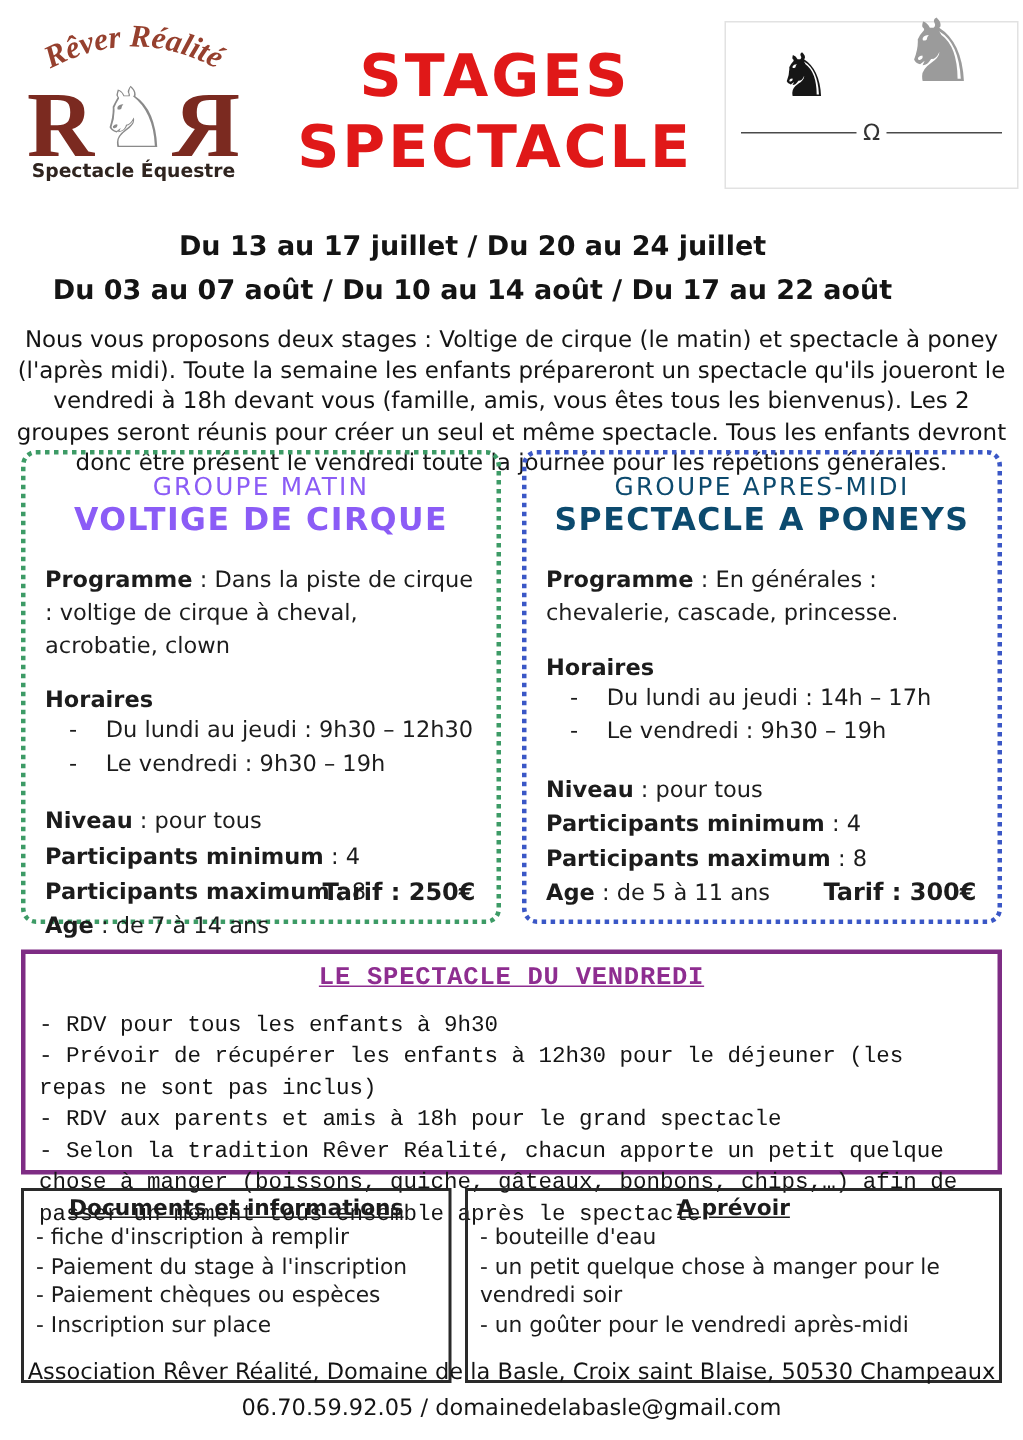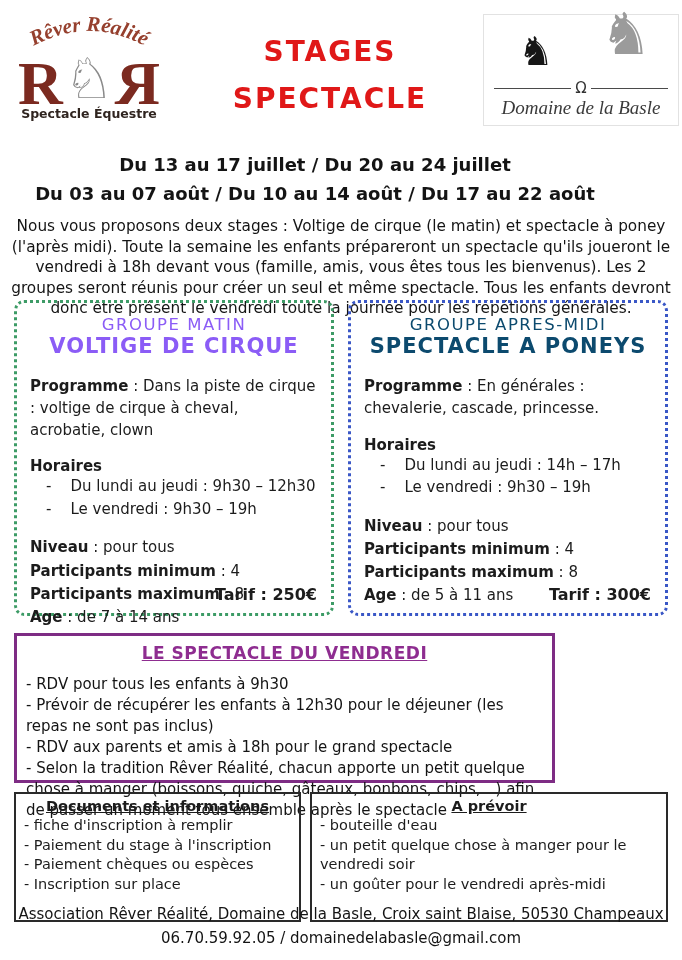--- a/index.html
+++ b/index.html
@@ -8,21 +8,21 @@
     font-family:"DejaVu Sans",sans-serif;color:#1c1c1c;overflow:hidden;
   }
   .abs{position:absolute;}
 
   
   .logo-left{top:6px;left:12px;width:154px;height:126px;text-align:center;}
   .logo-left svg{display:block;}
   .logo-left .subtitle{font-size:12.5px;font-weight:bold;color:#2f241f;margin-top:-4px;}
 
   .main-title{top:28px;left:0;width:660px;text-align:center;color:#e01818;
-    font-weight:bold;font-size:28px;line-height:47px;letter-spacing:2px;}
+    font-weight:bold;font-size:39px;line-height:47px;letter-spacing:2px;}
 
   .logo-right{top:14px;left:483px;width:196px;height:112px;border:1px solid #e2e2e2;
     box-sizing:border-box;background:#fff;}
   .horses{position:relative;height:64px;}
   .horse-gray{position:absolute;right:26px;top:-10px;font-size:58px;color:#9b9b9b;line-height:1;}
   .horse-black{position:absolute;left:34px;top:16px;font-size:40px;color:#161616;line-height:1;}
   .rule{display:flex;align-items:center;justify-content:center;margin:2px 10px 0 10px;}
   .rule .bar{flex:1;height:0;border-top:1.5px solid #4a4a4a;}
   .rule .shoe{font-size:15px;color:#333;padding:0 4px;line-height:1;}
   .logo-right .name{font-family:"Liberation Serif",serif;font-style:italic;font-size:19px;
@@ -44,22 +44,22 @@
   .matin .g-head1,.matin .g-head2{color:#8b5cf6;}
   .apm .g-head1,.apm .g-head2{color:#0c4a6e;}
   .g-prog{line-height:1.45;margin-bottom:16px;}
   .g-label{font-weight:bold;}
   .g-horaires{margin-bottom:16px;}
   .g-hitem{white-space:pre-wrap;padding-left:16px;line-height:1.5;}
   .g-line{line-height:1.55;}
   .g-tarif{position:absolute;right:14px;bottom:9px;font-weight:bold;font-size:16px;}
 
   
-  .spectacle{top:633px;left:14px;width:541px;height:150px;border:3px solid #7e2c84;
-    box-sizing:border-box;padding:7px 9px;}
+  .spectacle{top:633px;left:14px;width:654px;height:150px;border:3px solid #7e2c84;
+    box-sizing:border-box;padding:7px 9px;font-family:Liberation Mono, monospace;}
   .spectacle .title{text-align:center;color:#8e2d90;font-weight:bold;font-size:17px;
     text-decoration:underline;letter-spacing:.5px;margin-bottom:11px;}
   .spectacle .item{font-size:15px;line-height:21px;color:#141414;}
 
   
   .infobox{top:792px;height:130px;border:2px solid #2a2a2a;box-sizing:border-box;
     padding:4px 8px;font-size:14.5px;}
   .infobox.docs{left:14px;width:287px;}
   .infobox.prevoir{left:310px;width:358px;}
   .infobox .title{text-align:center;font-weight:bold;text-decoration:underline;margin-bottom:2px;}
@@ -96,21 +96,20 @@
 <div class="abs logo-right">
   <div class="horses">
     <span class="horse-gray">♞</span>
     <span class="horse-black">♞</span>
   </div>
   <div class="rule">
     <span class="bar"></span>
     <span class="shoe">Ω</span>
     <span class="bar"></span>
   </div>
-  <div class="name">Domaine de la Basle</div>
 </div>
 
 <div class="abs dates">
   <div>Du 13 au 17 juillet / Du 20 au 24 juillet</div>
   <div>Du 03 au 07 août / Du 10 au 14 août / Du 17 au 22 août</div>
 </div>
 
 <div class="abs intro">Nous vous proposons deux stages : Voltige de cirque (le matin) et spectacle à poney (l'après midi). Toute la semaine les enfants prépareront un spectacle qu'ils joueront le vendredi à 18h devant vous (famille, amis, vous êtes tous les bienvenus). Les 2 groupes seront réunis pour créer un seul et même spectacle. Tous les enfants devront donc être présent le vendredi toute la journée pour les répétions générales.</div>
 
 <div class="abs group matin">

